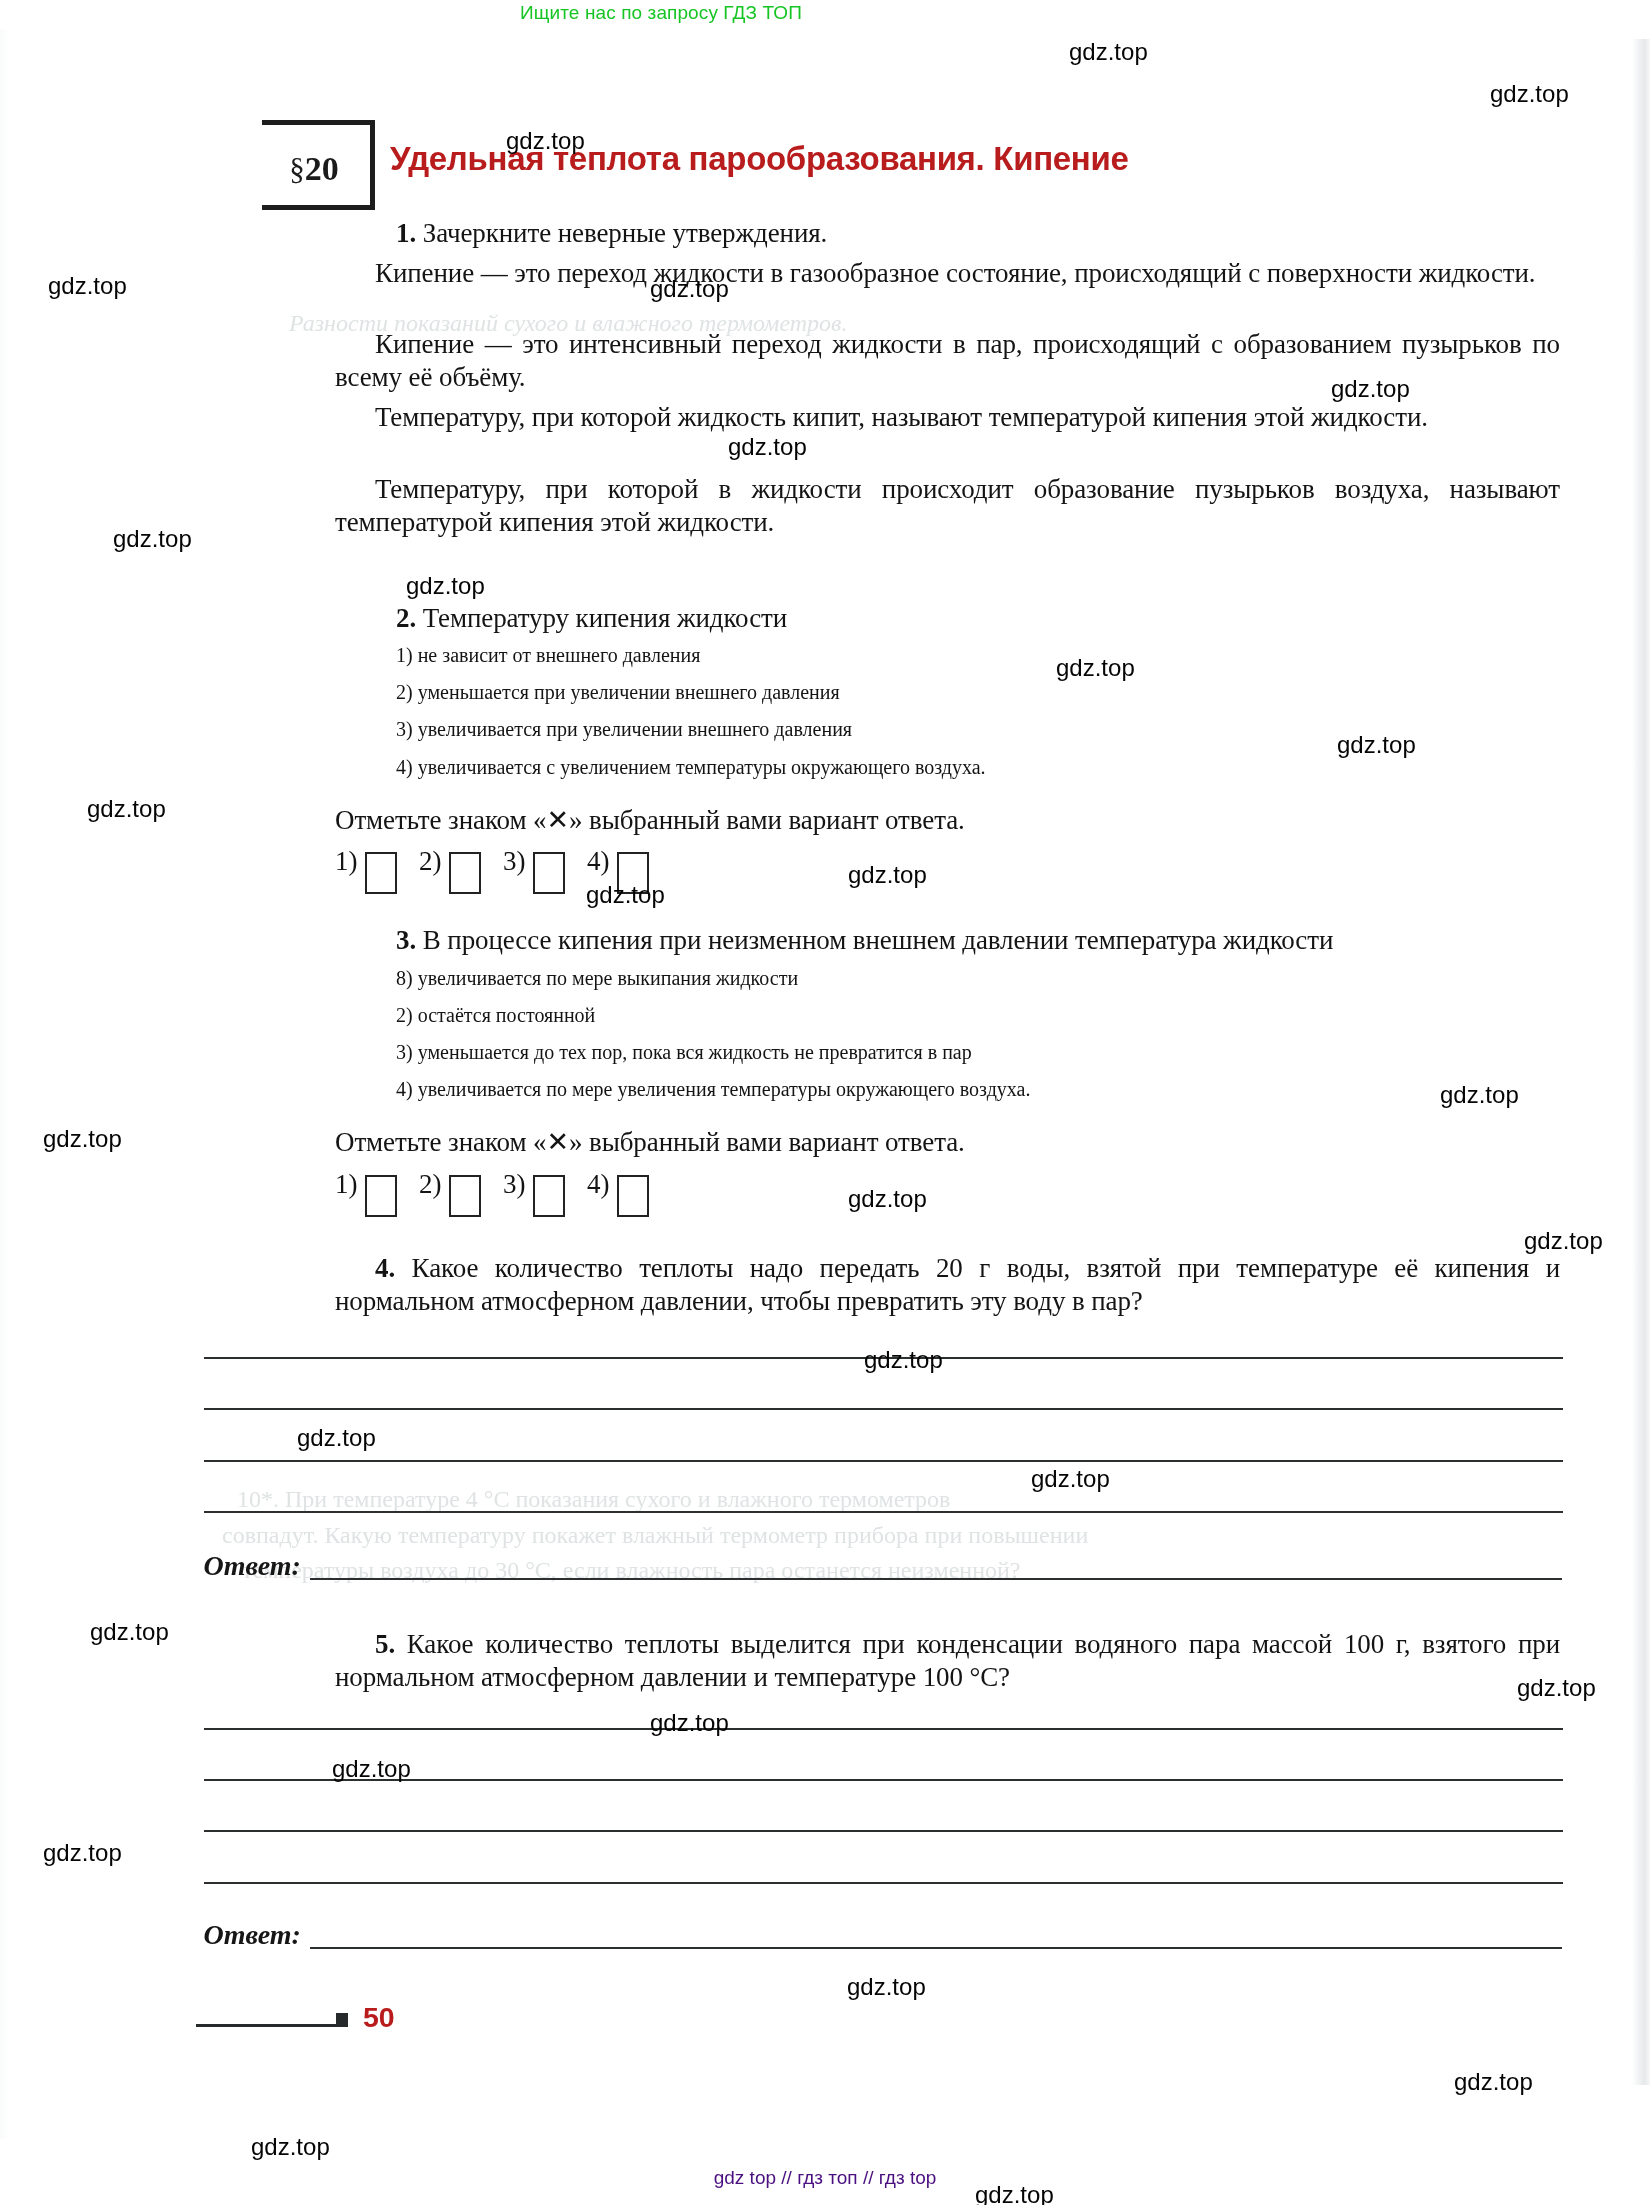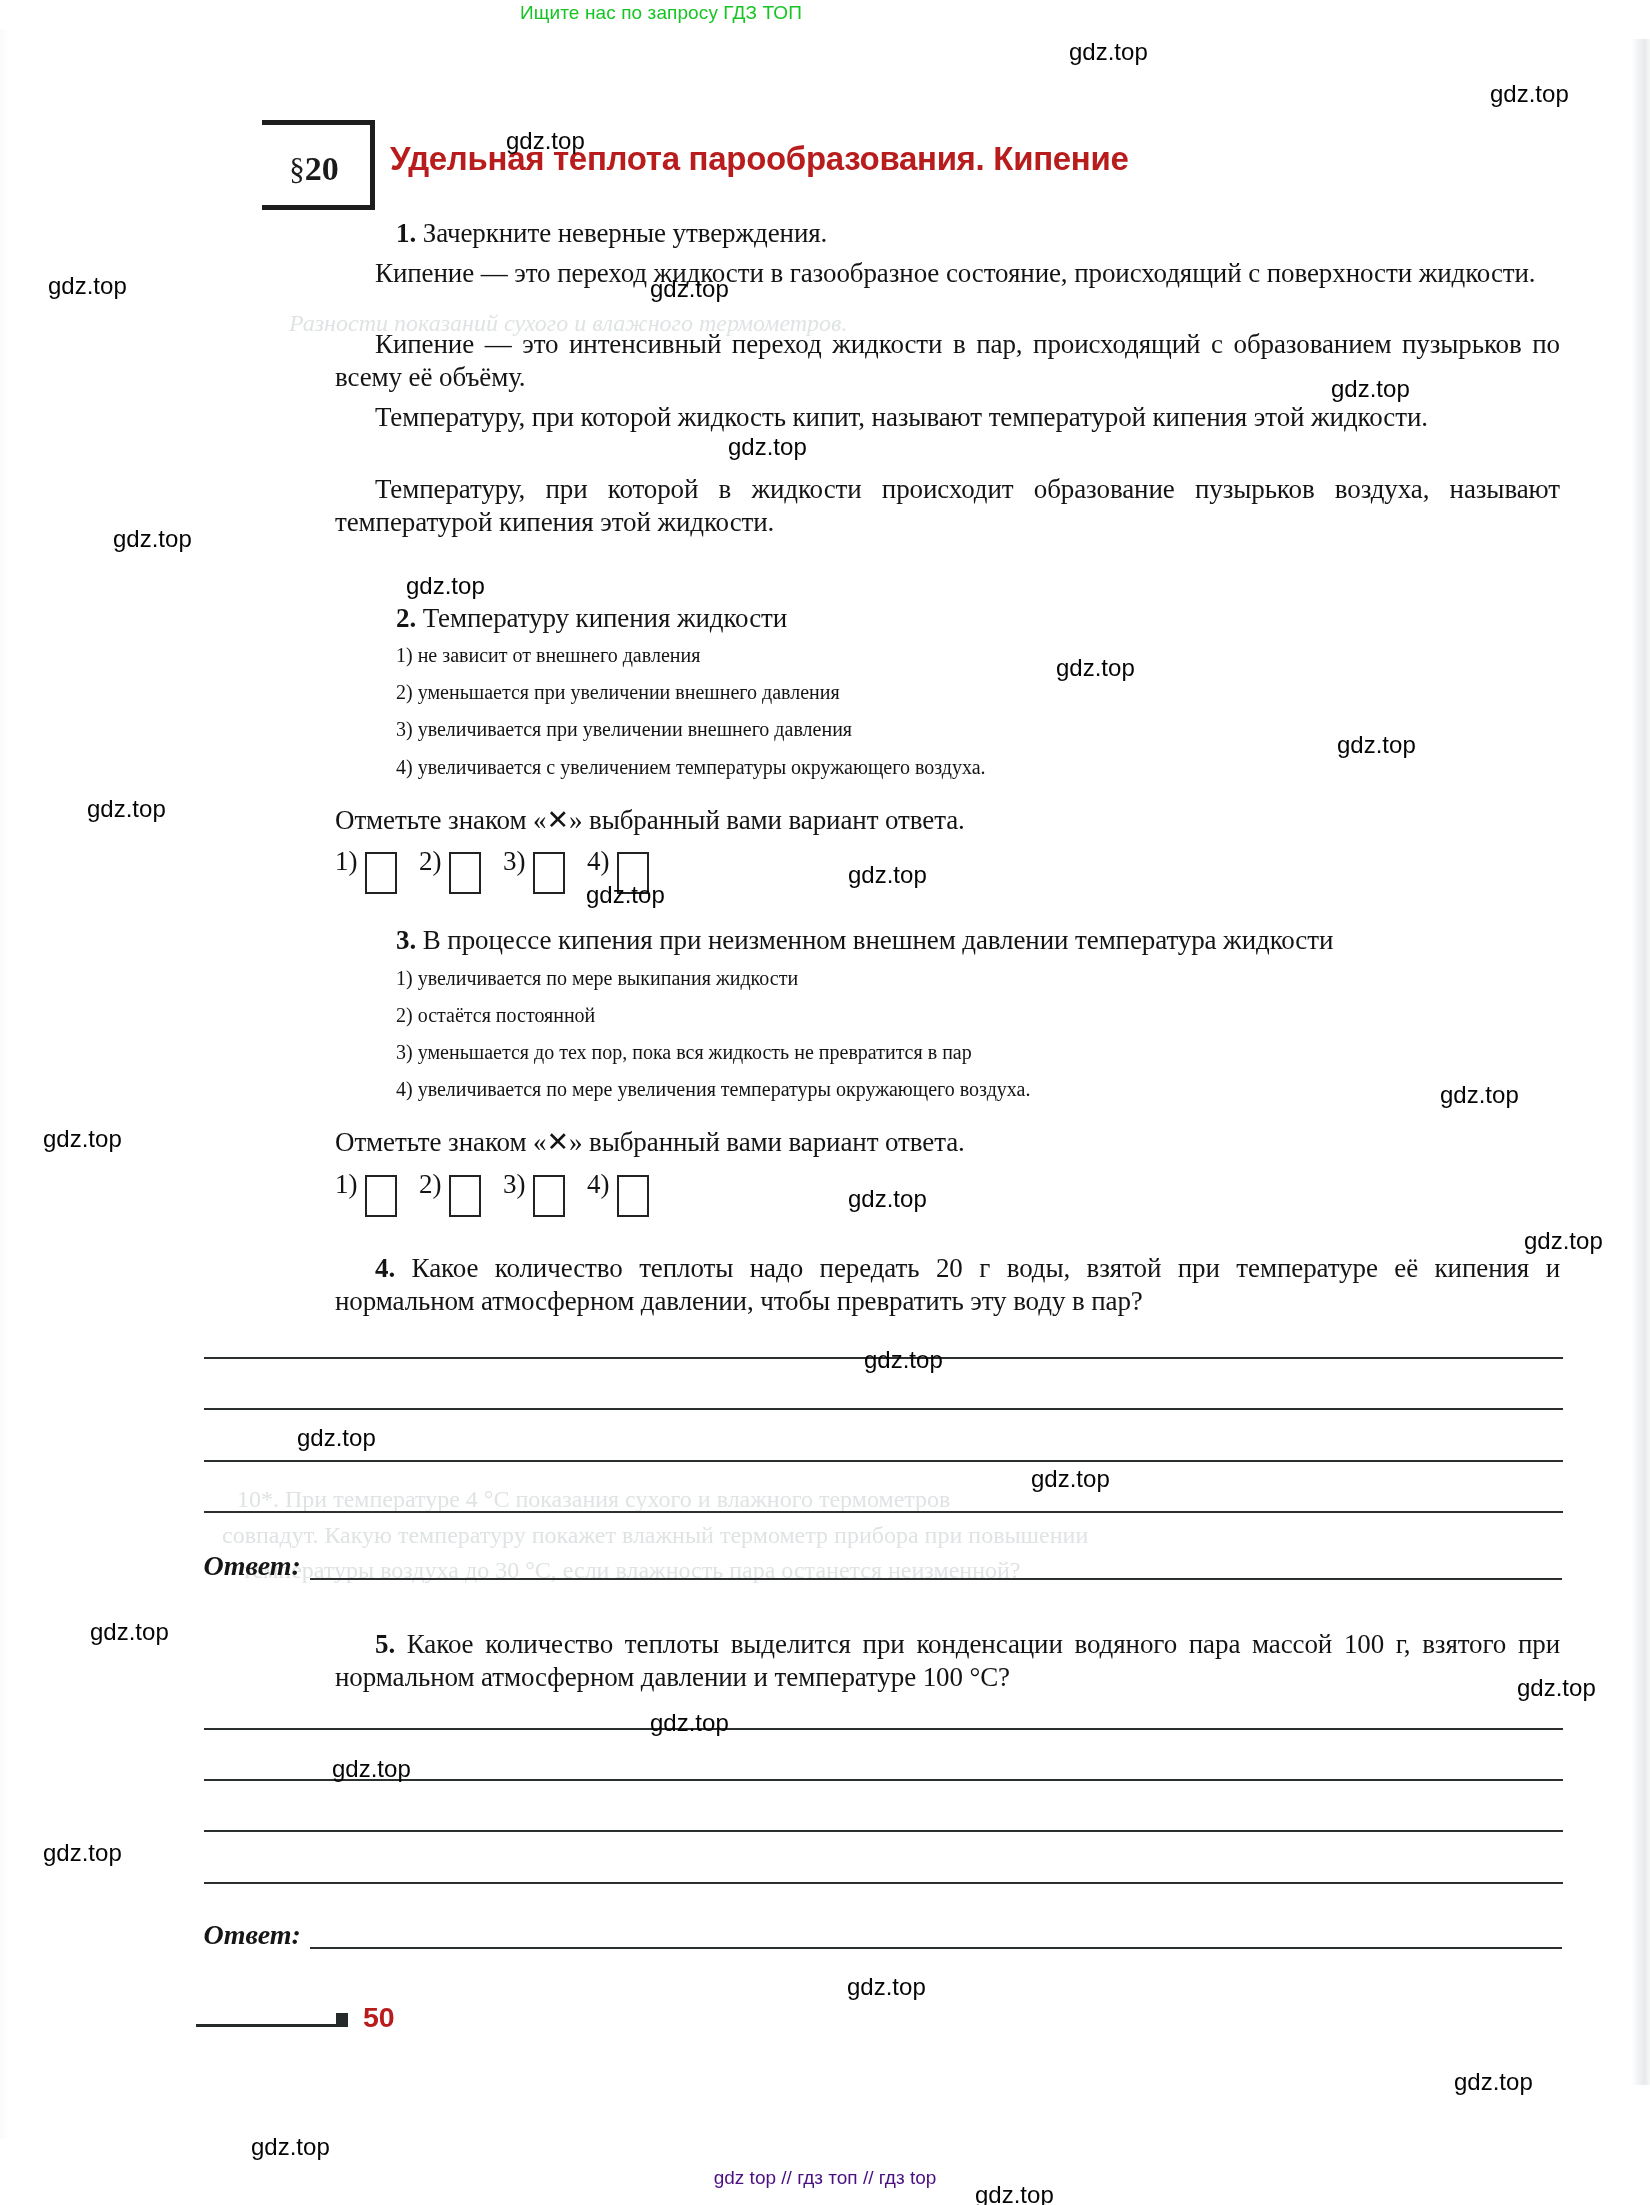--- a/index.html
+++ b/index.html
@@ -209,21 +209,21 @@
 
   <div class="boxrow" style="left:130px;top:852px;width:442px;">
     <div class="boxitem" style="left:0px;"><span class="num">1)</span><span class="chk"></span></div>
     <div class="boxitem" style="left:84px;"><span class="num">2)</span><span class="chk"></span></div>
     <div class="boxitem" style="left:168px;"><span class="num">3)</span><span class="chk"></span></div>
     <div class="boxitem" style="left:252px;"><span class="num">4)</span><span class="chk"></span></div>
   </div>
 
   <div class="p" style="left:191px;top:924px;width:1183px;"><b>3.</b> <span>В процессе кипения при неизменном внешнем давлении температура жидкости</span></div>
 
-  <div class="opt" style="left:191px;top:962px;">1) увеличивается по мере выкипания жидкости</div>
+  <div class="opt" style="left:191px;top:962px;">8) увеличивается по мере выкипания жидкости</div>
   <div class="opt" style="left:191px;top:999px;">2) остаётся постоянной</div>
   <div class="opt" style="left:191px;top:1036px;">3) уменьшается до тех пор, пока вся жидкость не превратится в пар</div>
   <div class="opt" style="left:191px;top:1073px;">4) увеличивается по мере увеличения температуры окружающего воздуха.</div>
 
   <div class="p" style="left:130px;top:1126px;width:1212px;">Отметьте знаком «✕» выбранный вами вариант ответа.</div>
 
   <div class="boxrow" style="left:130px;top:1175px;width:442px;">
     <div class="boxitem" style="left:0px;"><span class="num">1)</span><span class="chk"></span></div>
     <div class="boxitem" style="left:84px;"><span class="num">2)</span><span class="chk"></span></div>
     <div class="boxitem" style="left:168px;"><span class="num">3)</span><span class="chk"></span></div>

